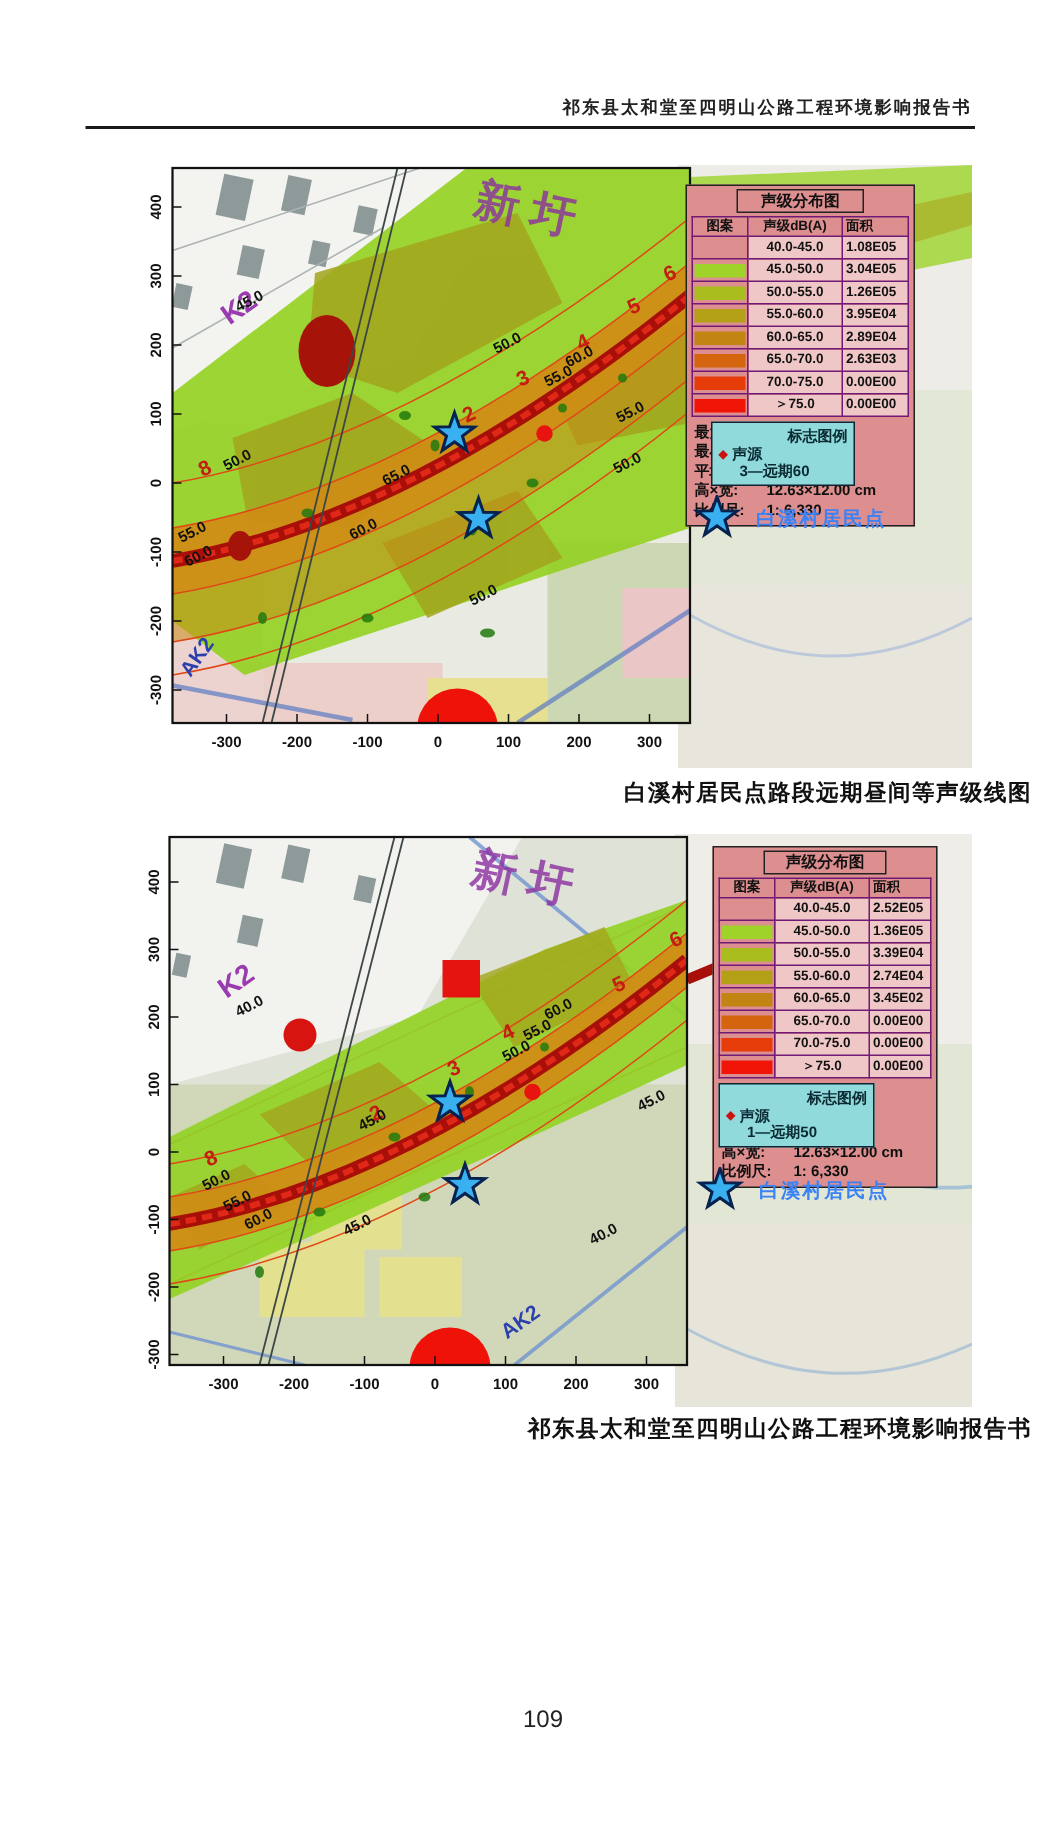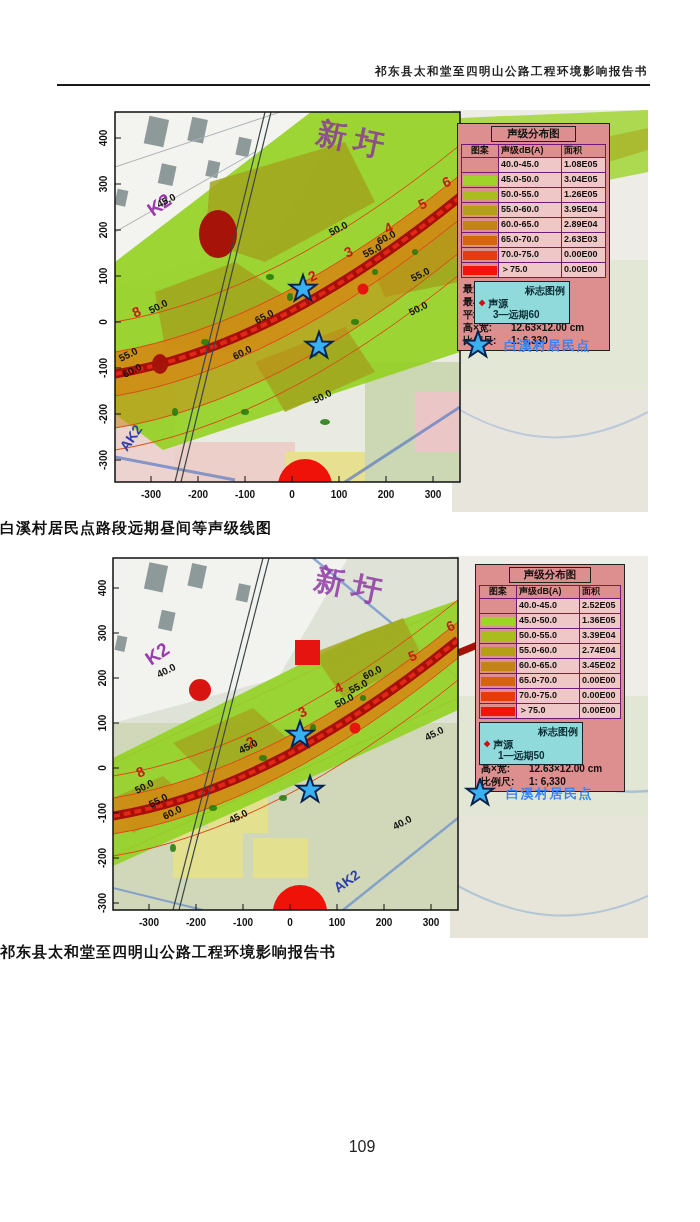--- a/index.html
+++ b/index.html
@@ -20,41 +20,41 @@
   .ak2{font-size:14px;font-weight:bold;fill:#2c3fae;}
   .legend-panel{position:absolute;box-sizing:border-box;background:#dd8e8e;
         border:1.5px solid #222;padding:2px 3px;}
   .lp1{left:360px;top:13px;width:153px;}
   .lp2{left:378px;top:8px;width:150px;}
   .legend-title{margin:0 30px 2px;border:1px solid #222;text-align:center;
         font-size:10.5px;font-weight:bold;color:#111;}
   .legend-table{width:100%;border-collapse:collapse;table-layout:fixed;}
   .legend-table th,.legend-table td{border:1px solid #701a75;font-size:9px;line-height:1.05;
         padding:0 2px;height:12px;color:#111;font-weight:bold;white-space:nowrap;overflow:hidden;}
-  .legend-table .c1{width:32px;} .legend-table .c2{width:58px;text-align:left;}
+  .legend-table .c1{width:32px;} .legend-table .c2{width:58px;text-align:center;}
   .legend-table .c3{text-align:left;}
   .legend-table td{background:rgba(255,245,245,.55);}
   .legend-table td.sw{padding:1px;background:transparent;}
   .swatch{width:100%;height:9px;}
   .legend-stats{margin:4px 2px 1px;font-size:10px;font-weight:bold;color:#101010;}
   .stat-line{display:flex;line-height:1.3;}
   .stat-label{width:48px;}
   .gap{margin-top:0;}
   .marker-panel{position:absolute;box-sizing:border-box;background:#90dadb;
         border:1.5px solid #123;padding:2px 4px 3px;font-size:10px;font-weight:bold;color:#0a2a33;}
   .mp1{left:377px;top:171px;width:96px;}
   .mp2{left:382px;top:166px;width:104px;}
   .marker-title{text-align:right;}
   .marker-line{display:flex;align-items:center;gap:3px;line-height:1.1;}
   .diamond{color:#cc1111;font-size:8px;}
   .marker-item{padding-left:14px;line-height:1.1;}
   .poi-row{position:absolute;display:flex;align-items:center;gap:9px;}
   .poi1{left:364px;top:220px;} .poi2{left:366px;top:222px;}
   .poi-label{color:#3b82f6;font-weight:bold;font-size:13px;letter-spacing:1.5px;}
-  .caption{position:absolute;left:0;width:688px;text-align:left;font-size:15px;
+  .caption{position:absolute;left:0;width:688px;text-align:right;font-size:15px;
         font-weight:600;color:#111;letter-spacing:1px;}
   .caption1{top:519px;} .caption2{top:943px;}
   .page-number{position:absolute;top:1138px;left:12px;width:700px;text-align:center;
         font-size:16px;color:#222;}
 </style>
 </head>
 <body>
 
 <div class="page">
 

